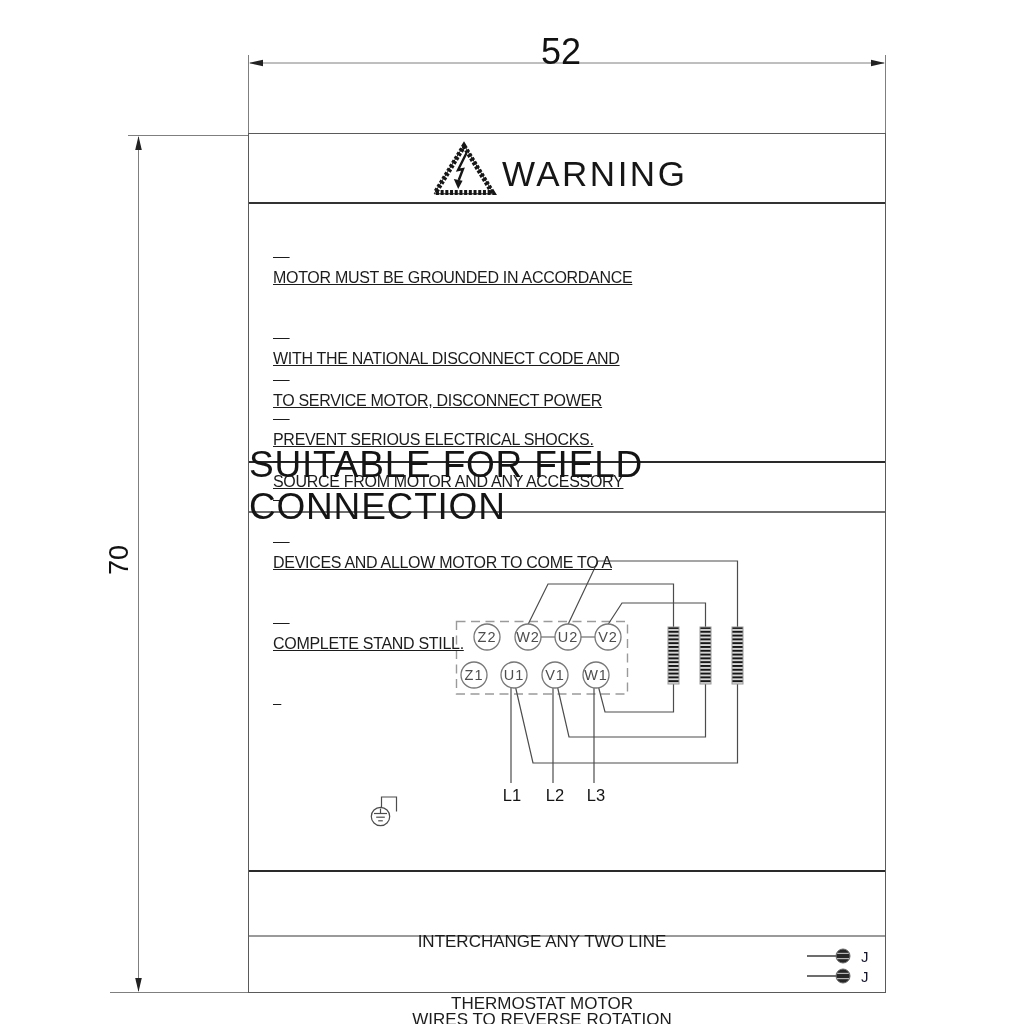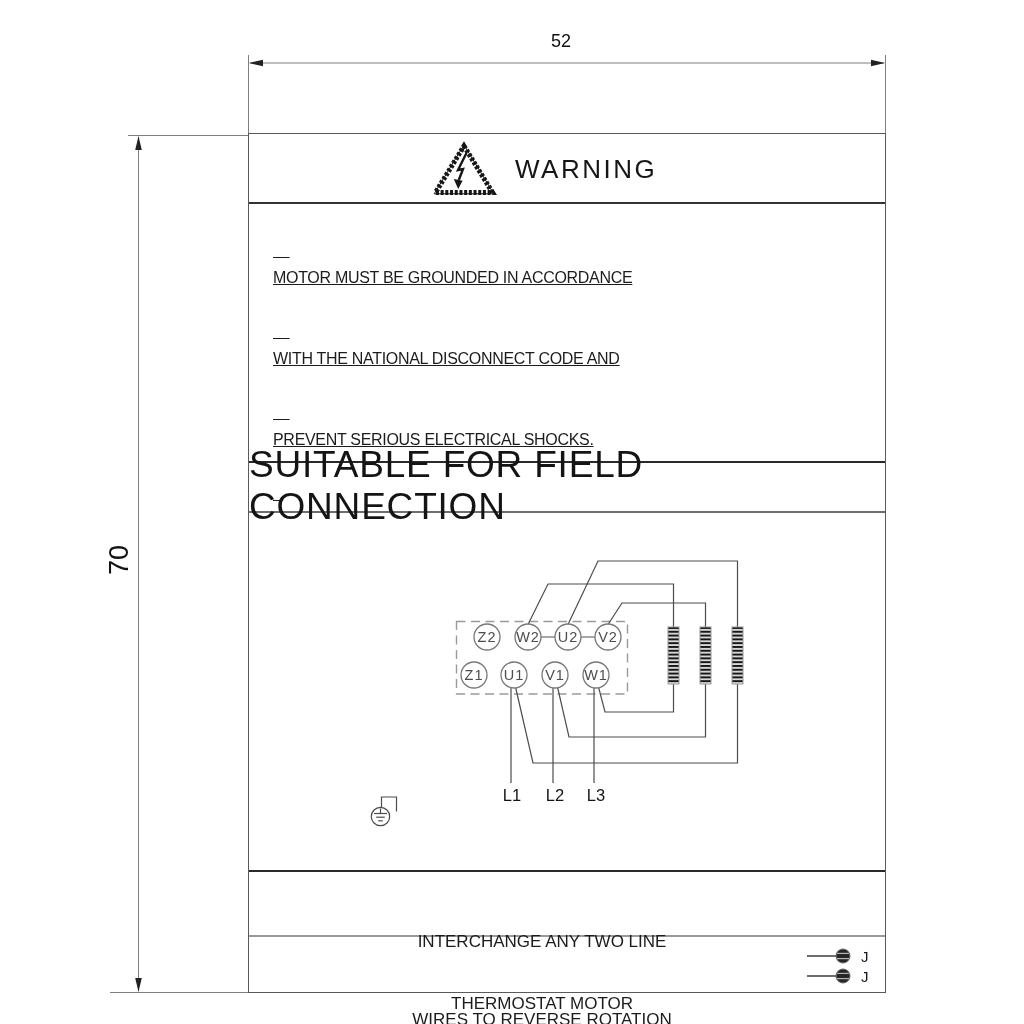--- a/index.html
+++ b/index.html
@@ -37,26 +37,26 @@
   .divider { position: absolute; left: 249px; width: 636px; z-index: 2; }
   .d1 { top: 202px; height: 1.6px; background: #333333; }
   .d2 { top: 461px; height: 2px;   background: #2a2a2a; }
   .d3 { top: 511px; height: 1.6px; background: #6e6e6e; }
   .d4 { top: 870px; height: 1.6px; background: #2a2a2a; }
   .d5 { top: 935px; height: 2px;   background: #9a9a9a; }
 
   .txt { position: absolute; z-index: 3; white-space: pre; }
 
   .dim-h { left: 533px; top: 31px; width: 56px; text-align: center;
-           font-size: 18px; color: #111; }
+           font-size: 36px; color: #111; }
   .dim-v { left: 91px; top: 546px; width: 56px; height: 28px; line-height: 28px;
            text-align: center; font-size: 27px; color: #111;
            transform: rotate(-90deg); }
 
-  .warn-title { left: 515px; top: 154px; font-size: 26px; letter-spacing: 2.5px; color: #161616; }
+  .warn-title { left: 502px; top: 154px; font-size: 35px; letter-spacing: 2.5px; color: #161616; }
 
   .para { left: 273px; font-size: 16px; line-height: 27px; letter-spacing: -0.3px; color: #1c1c1c; text-decoration: underline; }
   .para1 { top: 210px; }
   .para2 { top: 333px; }
 
   .banner { left: 249px; top: 462px; width: 636px; height: 48px;
             display: flex; align-items: center; justify-content: center;
             font-size: 37px; letter-spacing: 0.8px; color: #141414; }
 
   .note { left: 249px; width: 636px; padding-right: 50px; text-align: center; color: #1c1c1c; }
@@ -178,20 +178,26 @@
   <div class="txt dim-v">70</div>
 
   <div class="txt warn-title">WARNING</div>
 
   <div class="txt para para1">
     <div>MOTOR MUST BE GROUNDED IN ACCORDANCE</div>
     <div>WITH THE NATIONAL DISCONNECT CODE AND</div>
     <div>PREVENT SERIOUS ELECTRICAL SHOCKS.</div>
   </div>
 
+  <div class="txt para para2">
+    <div>TO SERVICE MOTOR, DISCONNECT POWER</div>
+    <div>SOURCE FROM MOTOR AND ANY ACCESSORY</div>
+    <div>DEVICES AND ALLOW MOTOR TO COME TO A</div>
+    <div>COMPLETE STAND STILL.</div>
+  </div>
 
   <div class="txt banner" style="white-space:normal;">SUITABLE FOR FIELD CONNECTION</div>
 
   <div class="txt note rotation-note">
     <div>INTERCHANGE ANY TWO LINE</div>
     <div>WIRES TO REVERSE ROTATION</div>
   </div>
 
   <div class="txt note thermostat-note">
     <div>THERMOSTAT MOTOR</div>

